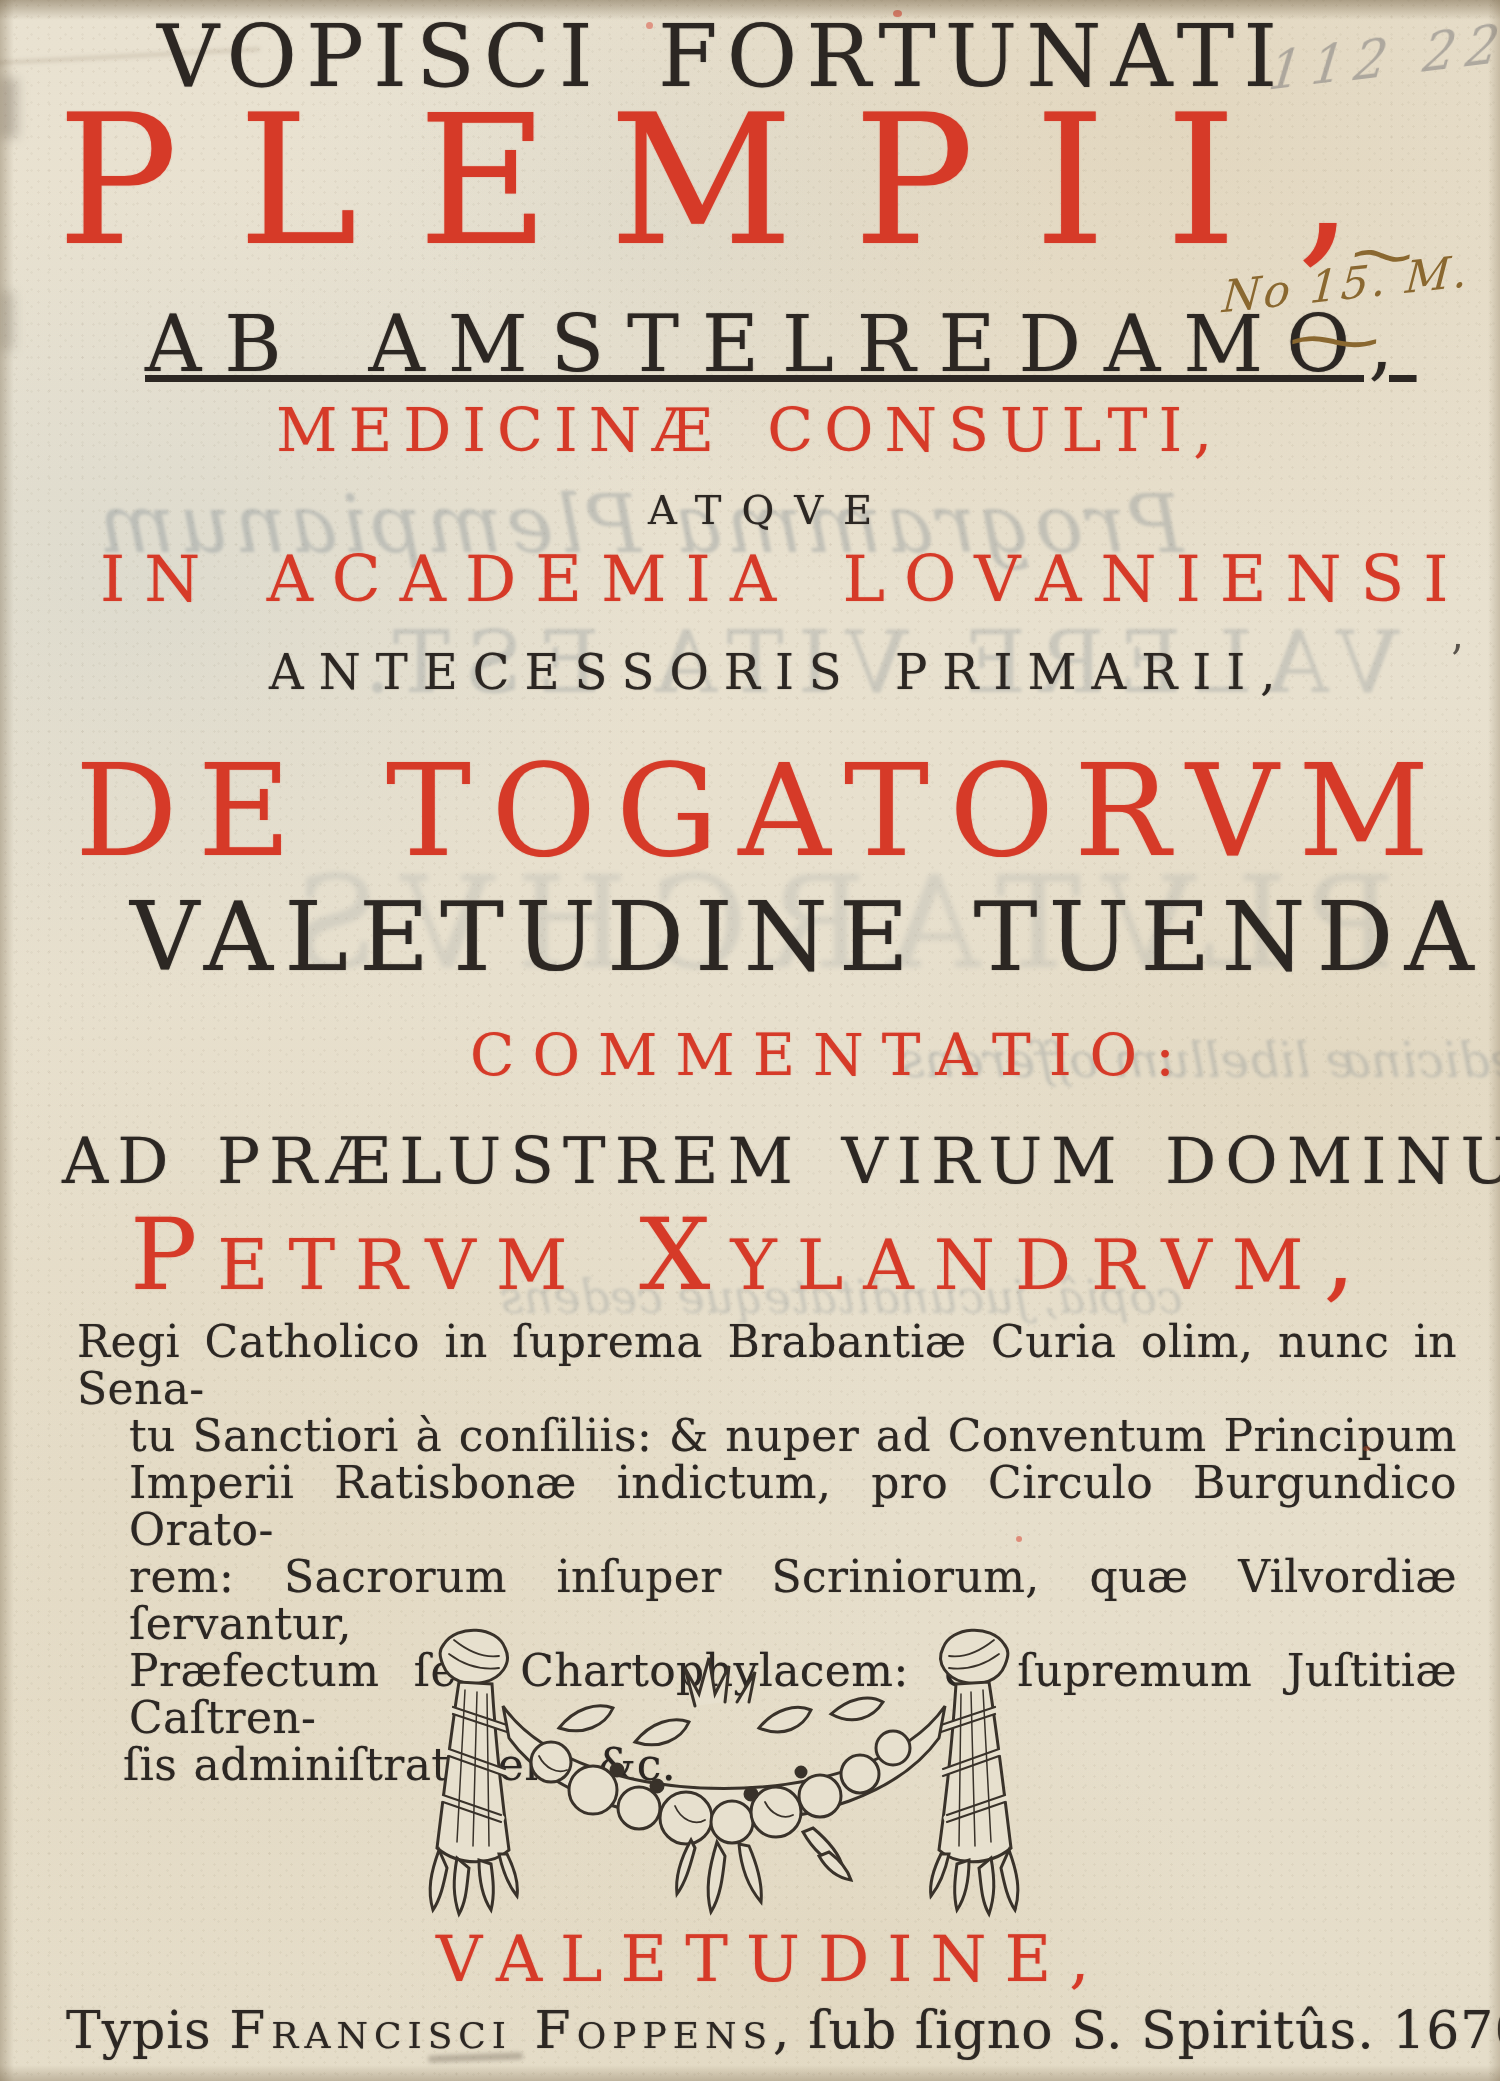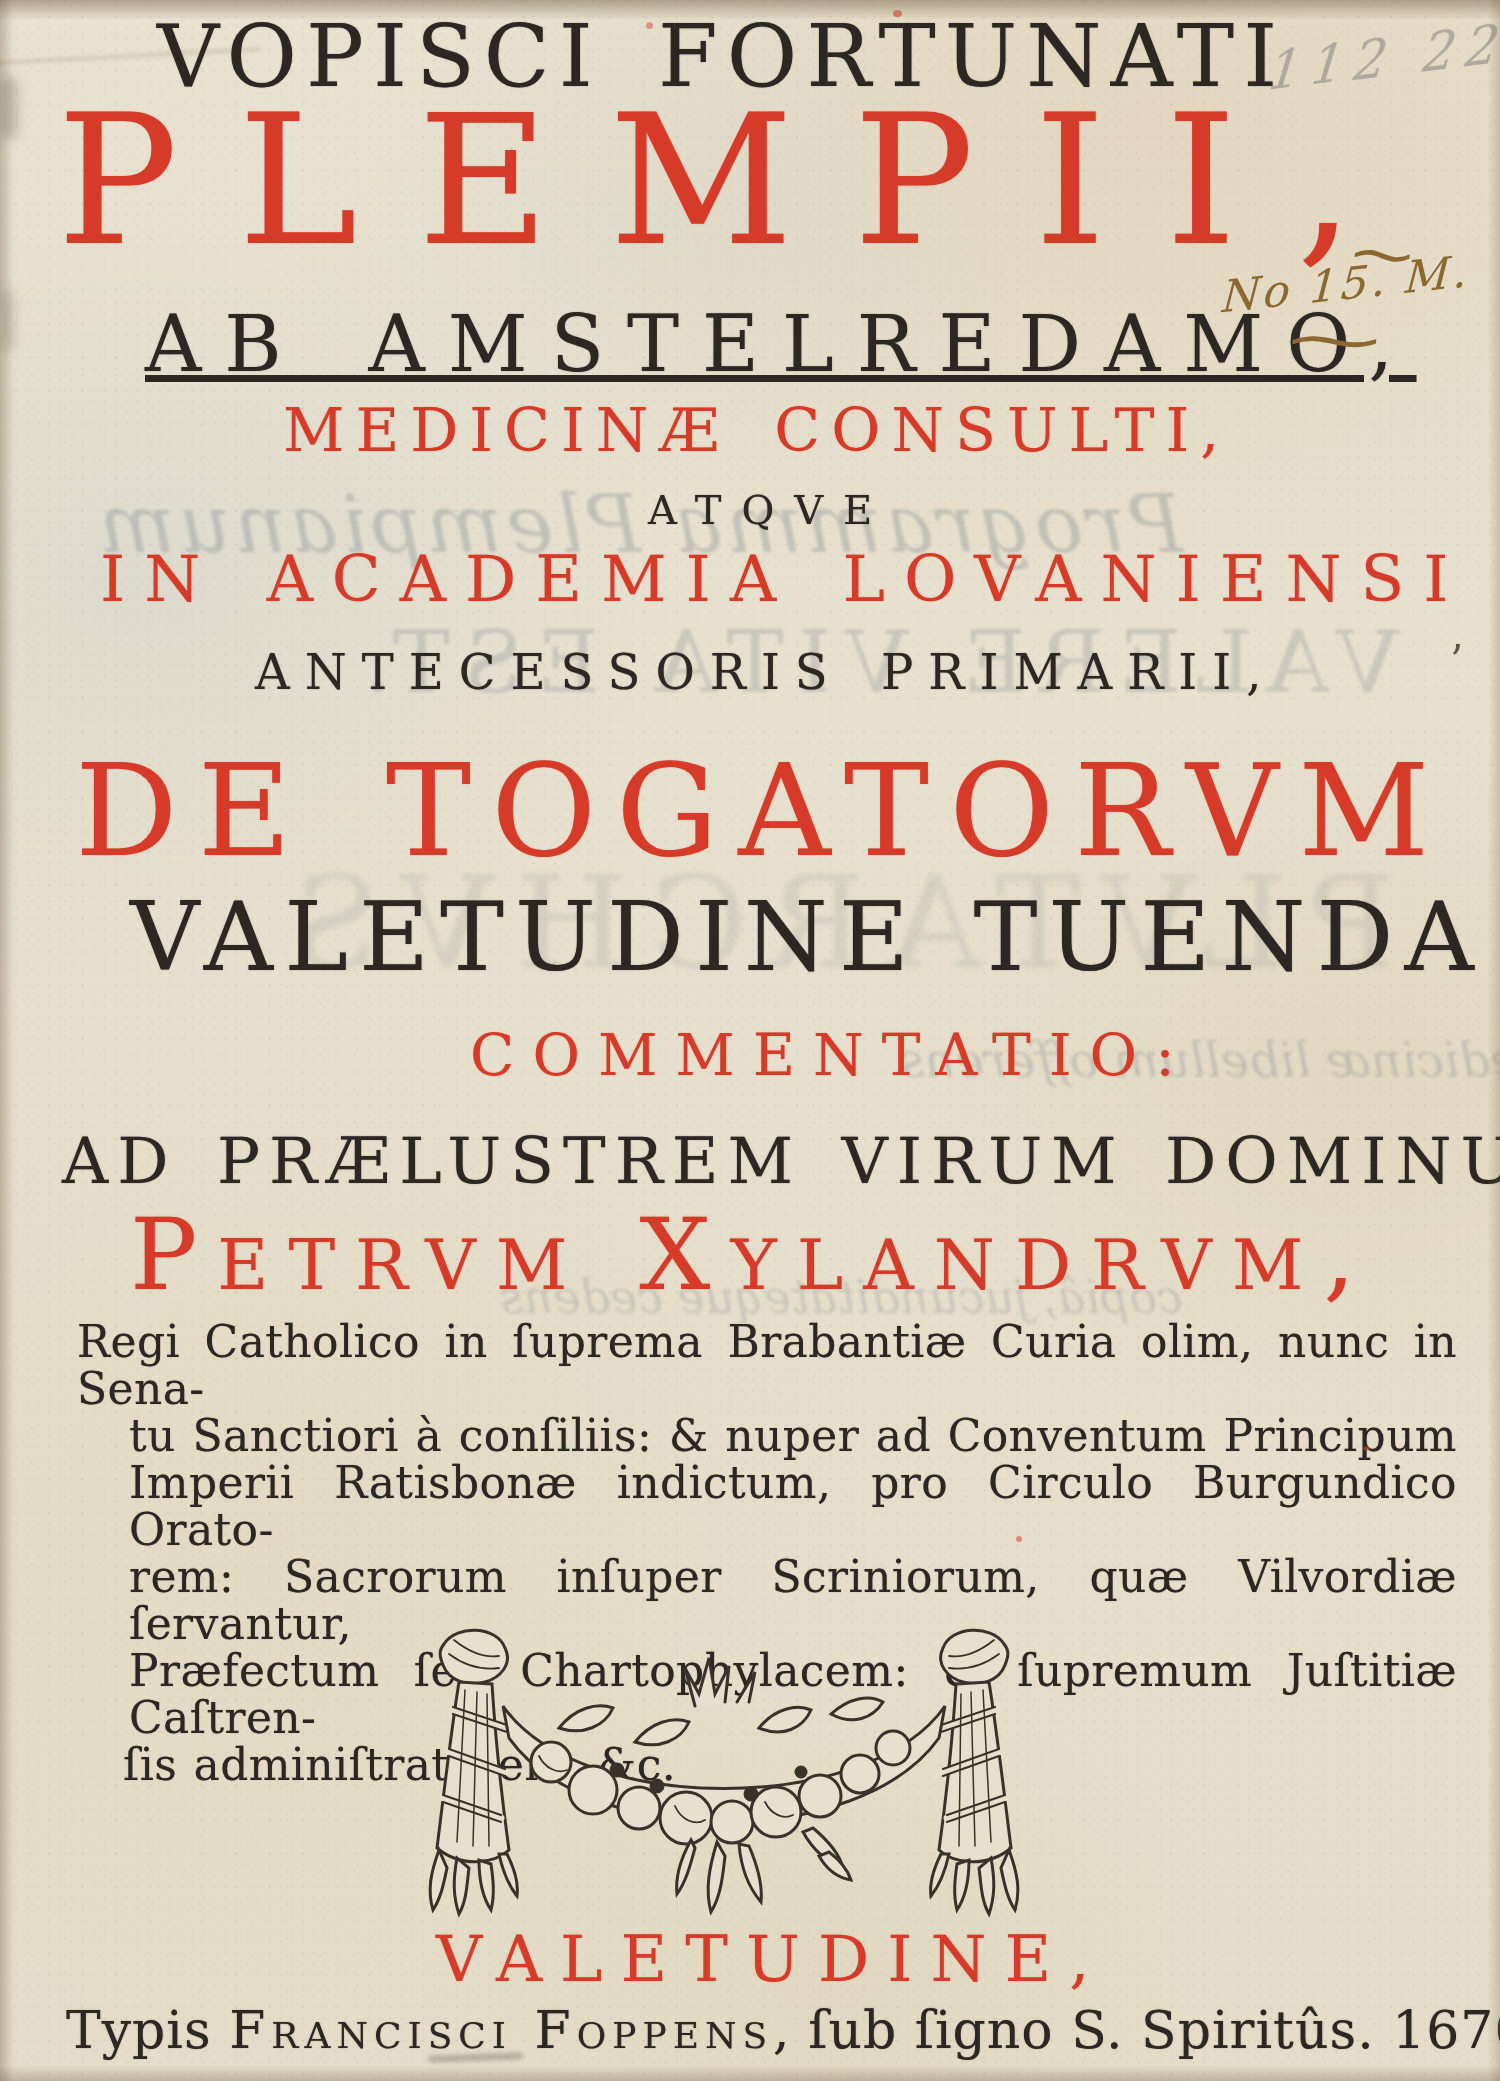--- a/index.html
+++ b/index.html
@@ -32,24 +32,24 @@
   .edge-bottom{position:absolute;left:0;bottom:0;right:0;height:16px;background:linear-gradient(0deg,rgba(104,86,58,.30),transparent);}
 
   
   .l{position:absolute;line-height:1;white-space:nowrap;}
   .black{color:var(--black);text-shadow:0 0 1.2px rgba(44,39,35,.55);}
   .red{color:var(--red);text-shadow:0 0 1.2px rgba(214,58,40,.5);}
 
   .t1 {left:157px; top:13px;   font-size:86px;  letter-spacing:9px;  word-spacing:20px;}
   .t2 {left:57px;  top:91px;   font-size:180px; letter-spacing:60px;}
   .t3 {left:145px; top:305px;  font-size:78px;  letter-spacing:23px; word-spacing:16px;text-decoration:underline;}
-  .t4 {left:283px; top:400px;  font-size:60px;  letter-spacing:11px; word-spacing:14px;text-align:right;}
+  .t4 {left:276px; top:400px;  font-size:60px;  letter-spacing:11px; word-spacing:14px;text-align:right;}
   .t5 {left:648px; top:490px;  font-size:40px;  letter-spacing:20px;}
   .t6 {left:100px; top:547px;  font-size:64px;  letter-spacing:19px; word-spacing:8px;}
-  .t7 {left:255px; top:648px;  font-size:48px;  letter-spacing:15px; word-spacing:8px;}
+  .t7 {left:269px; top:648px;  font-size:48px;  letter-spacing:15px; word-spacing:8px;}
   .t8 {left:75px;  top:747px;  font-size:128px; letter-spacing:20px; word-spacing:14px;}
   .t9 {left:130px; top:889px;  font-size:96px;  letter-spacing:11px; word-spacing:12px;text-align:right;}
   .t10{left:470px; top:1026px; font-size:58px;  letter-spacing:18px;}
   .t11{left:62px;  top:1129px; font-size:64px;  letter-spacing:9px;  word-spacing:10px;}
   .t12{left:130px; top:1205px; font-size:100px; letter-spacing:20px; font-variant:small-caps;}
 
   .para{position:absolute;left:62px;top:1318px;width:1380px;font-size:44px;line-height:47px;
         letter-spacing:.4px;word-spacing:2px;color:var(--black);text-shadow:0 0 1px rgba(44,39,35,.5);margin-left:15px;}
   .pl{text-align:justify;text-align-last:justify;box-sizing:border-box;width:100%;}
   .pl.ind{padding-left:52px;}

